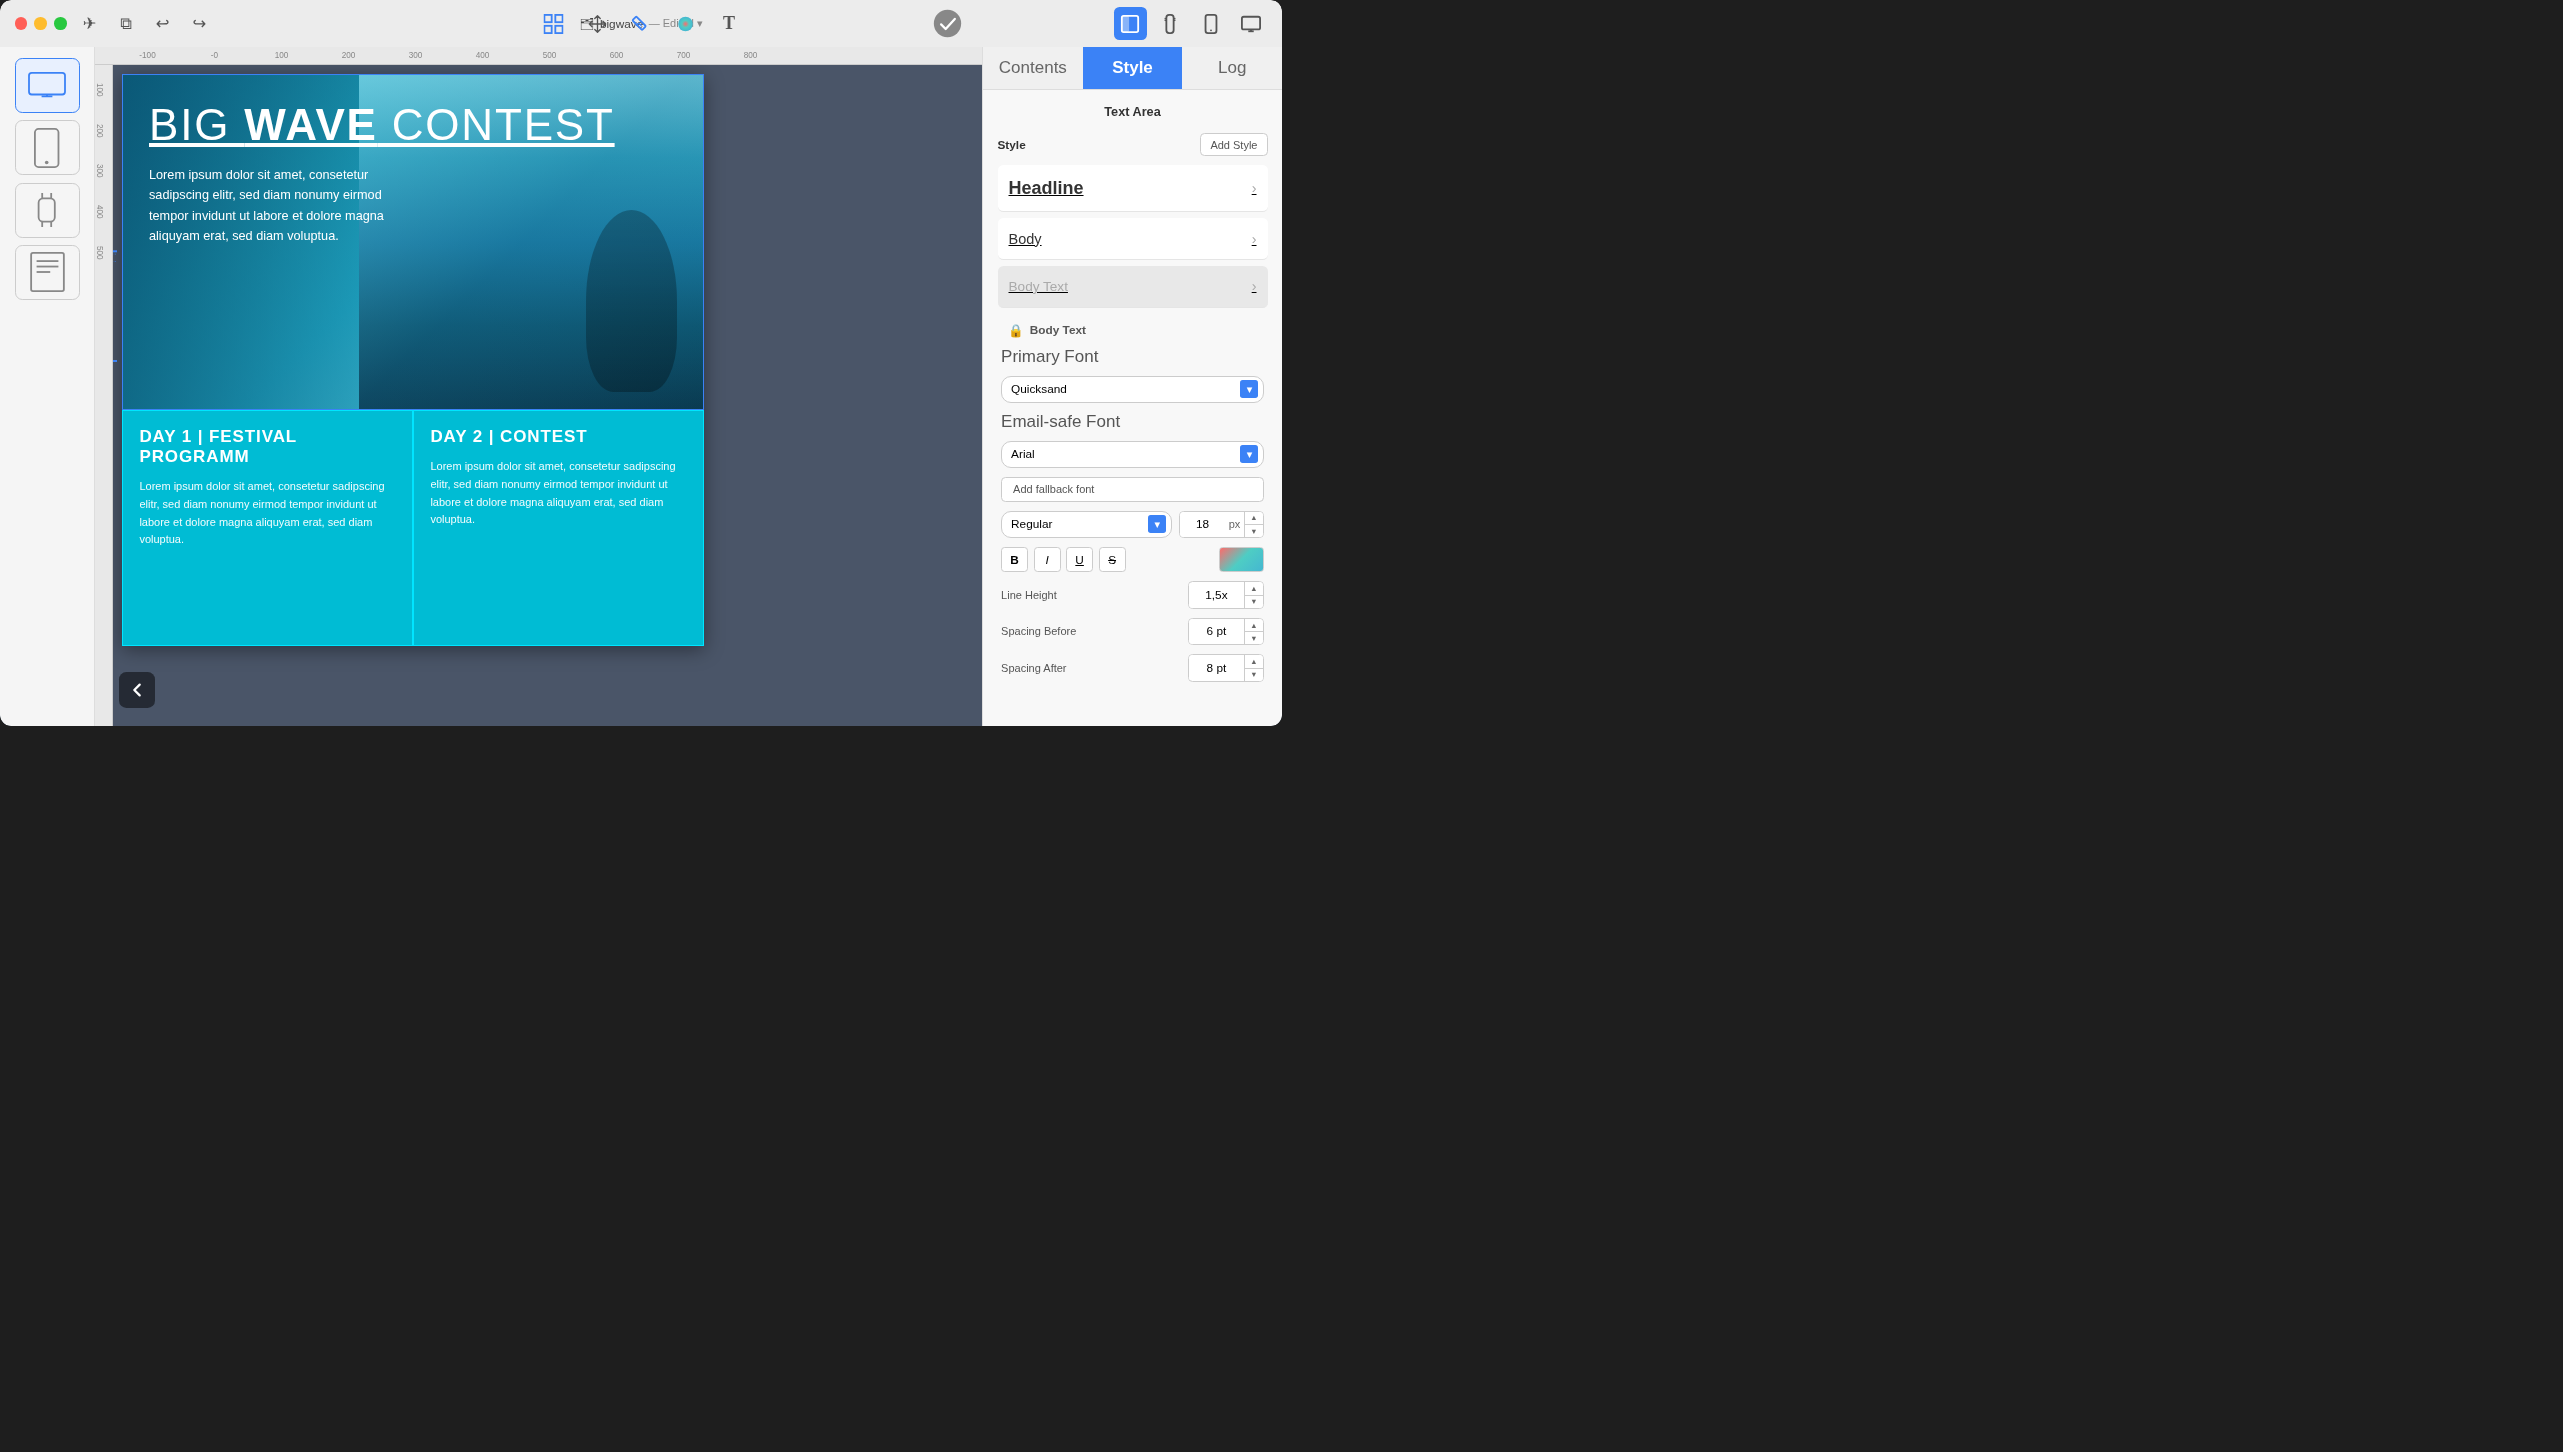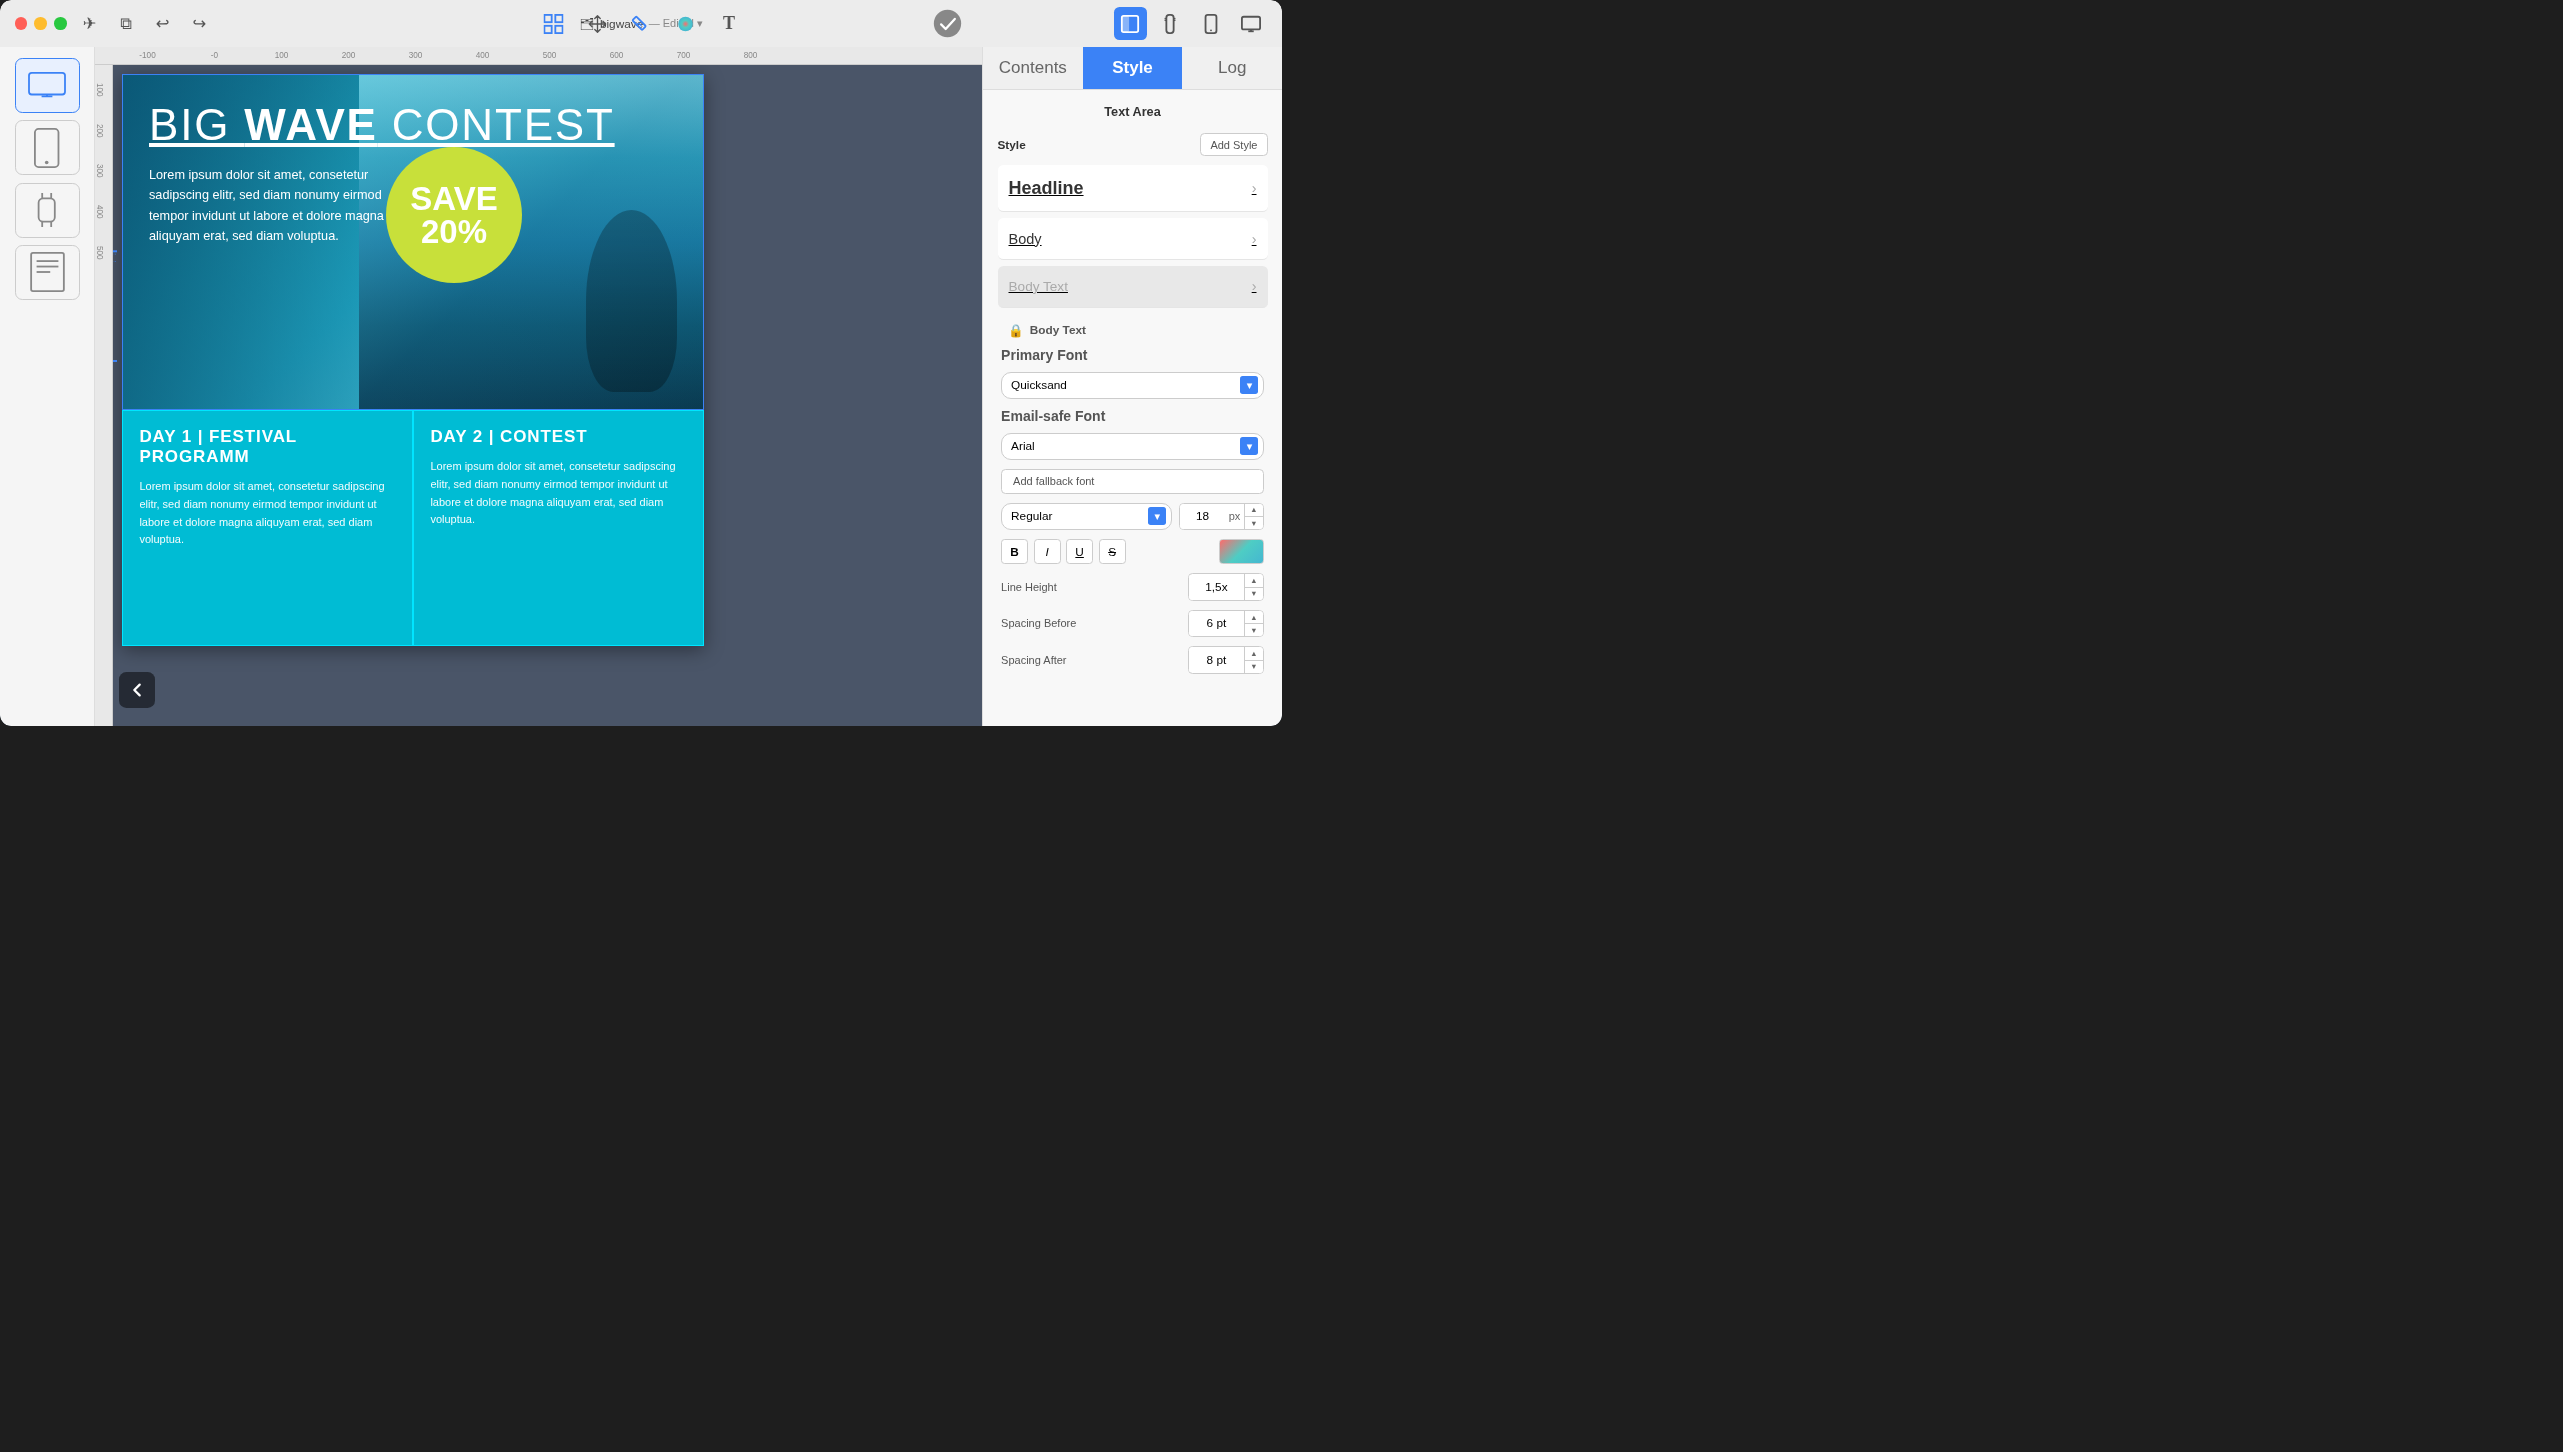--- a/index.html
+++ b/index.html
@@ -345,23 +345,23 @@
     .settings-section {
       padding: 0 3.6px;
     }
     .settings-row {
       display: flex;
       align-items: center;
       justify-content: space-between;
       margin-bottom: 9px;
     }
     .settings-label {
-      font-size: 14px;
+      font-size: 17px;
       color: #555;
-      font-weight: 700;
+      font-weight: 400;
     }
     .settings-select {
       width: 100%;
       padding: 5.5px 25.4px 5.5px 9px;
       border: 0.9px solid #ccc;
       border-radius: 10px;
       font-size: 11.8px;
       background: white;
       appearance: none;
       cursor: pointer;
@@ -655,26 +655,20 @@
               </div>
             </div>
 
             <div class="hero-text">
               <div class="hero-title">
                 <span>BIG </span><strong>WAVE</strong><span> CONTEST</span>
               </div>
               <div class="hero-body">Lorem ipsum dolor sit amet, consetetur sadipscing elitr, sed diam nonumy eirmod tempor invidunt ut labore et dolore magna aliquyam erat, sed diam voluptua.</div>
             </div>
 
-            <div class="save-badge">
-              <div class="save-badge-text">
-                <div>SAVE</div>
-                <div>20%</div>
-              </div>
-            </div>
           </div>
 
           <div style="position:relative;">
             <div style="position:absolute;left:-18px;top:0;height:100%;display:flex;flex-direction:column;align-items:center;justify-content:center;gap:1.8px;z-index:15;">
               <div style="width:12.7px;height:1.8px;background:#3b82f6;"></div>
               <div style="width:1.8px;height:18px;background:#3b82f6;"></div>
             </div>
           </div>
 
           <div class="page-middle">

